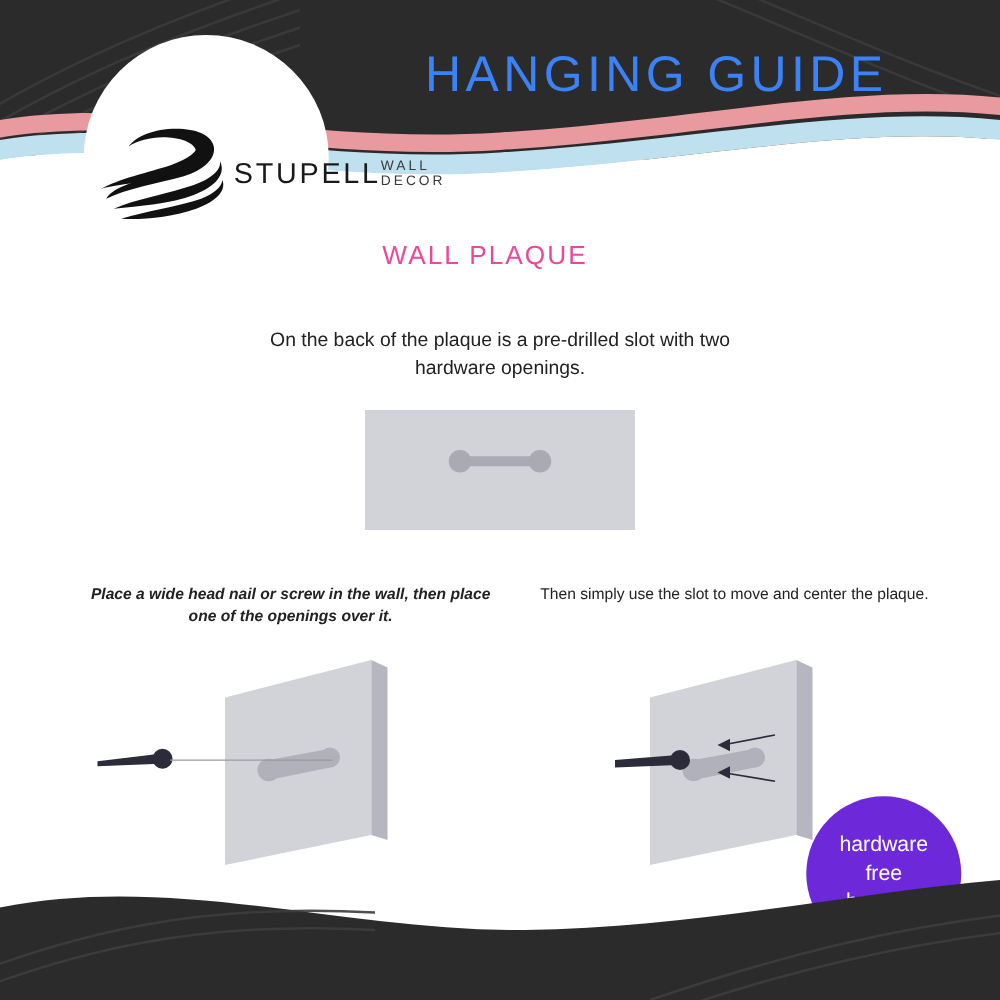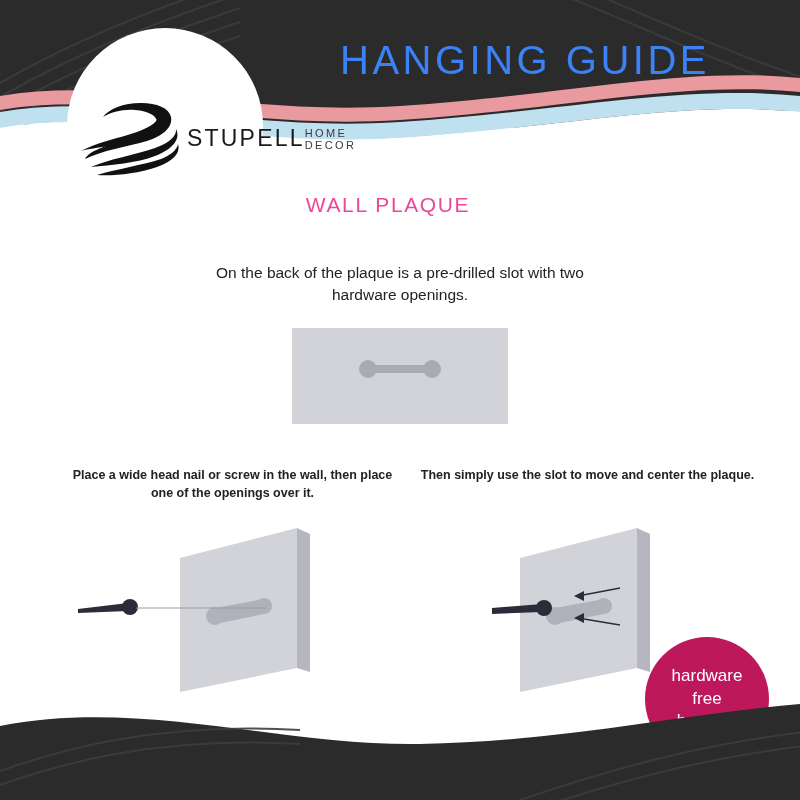--- a/index.html
+++ b/index.html
@@ -107,30 +107,31 @@
   .step2-text {
     position: absolute;
     left: 60px;
     top: 466px;
     width: 345px;
     text-align: center;
     color: #222222;
     font-size: 12.5px;
     font-weight: bold;
     line-height: 1.45;
+    font-style: italic;
   }
   .step3-text {
     position: absolute;
     left: 420px;
     top: 466px;
     width: 335px;
     text-align: center;
     color: #222222;
     font-size: 12.5px;
-    font-weight: bold;
+    font-weight: normal;
     line-height: 1.45;
   }
 
   
   .plaque-back {
     position: absolute;
     left: 292px;
     top: 328px;
     width: 216px;
     height: 96px;
@@ -153,21 +154,21 @@
   }
 
   
   .hardware-circle {
     position: absolute;
     left: 645px;
     top: 637px;
     width: 124px;
     height: 124px;
     border-radius: 50%;
-    background: #be185d;
+    background: #6d28d9;
     display: flex;
     align-items: center;
     justify-content: center;
   }
   .hardware-circle .hc-text {
     text-align: center;
     color: #ffffff;
     font-size: 17px;
     line-height: 1.35;
   }
@@ -212,21 +213,21 @@
       <svg viewBox="0 0 120 96" width="120" height="96" xmlns="http://www.w3.org/2000/svg">
         <g fill="#111111">
           <path d="M18,70 C34,62 58,58 80,52 C96,47 106,38 104,28 C102,19 90,14 74,14 C56,14 42,20 36,28 C44,23 56,20 68,21 C82,22 90,27 90,33 C90,41 76,46 58,51 C38,57 22,62 18,70 Z"></path>
           <path d="M24,78 C42,70 68,66 88,59 C102,54 110,47 109,40 C114,50 106,60 88,67 C70,74 44,76 24,78 Z"></path>
           <path d="M14,62 C28,54 52,49 70,43 C84,38 92,32 91,26 C97,34 90,43 72,50 C54,57 28,58 14,62 Z"></path>
           <path d="M30,86 C50,80 76,76 94,70 C104,66 110,61 111,55 C114,64 106,72 90,78 C70,85 46,87 30,86 Z"></path>
         </g>
       </svg>
     </span>
     <div class="logo-name">STUPELL</div>
-    <div class="logo-sub">HOME DECOR</div>
+    <div class="logo-sub">WALL DECOR</div>
   </div>
 
   <div class="title">HANGING GUIDE</div>
   <div class="subtitle">WALL PLAQUE</div>
 
   <div class="step1-text">On the back of the plaque is a pre-drilled slot with two hardware openings.</div>
 
   <div class="plaque-back">
     <svg width="216" height="96" viewBox="0 0 216 96" xmlns="http://www.w3.org/2000/svg">
       <rect x="0" y="0" width="216" height="96" fill="#d2d3d9"></rect>

